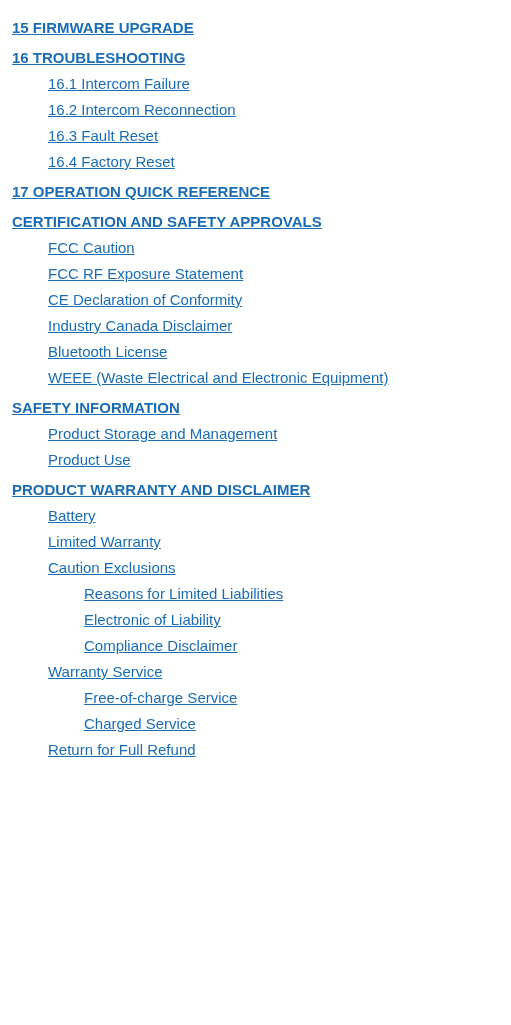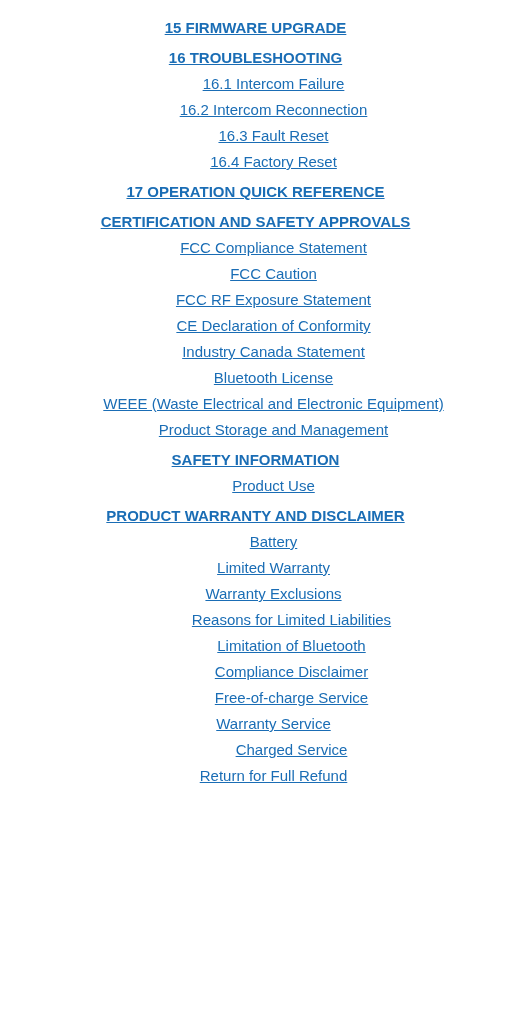--- a/index.html
+++ b/index.html
@@ -1,19 +1,18 @@
 <!DOCTYPE html>
 <html><head>
   <meta charset="utf-8">
   <style>
     * {
       margin: 0;
       padding: 0;
       box-sizing: border-box;
-      text-align: center;
     }
 
     body {
       width: 511px;
       min-height: 1025px;
       background: #ffffff;
       font-family: Arial, sans-serif;
       font-size: 15px;
       padding: 10px 12px;
     }
@@ -50,34 +49,33 @@
 
 <div id="toc-container">
     <a href="#" class="toc-item level-0">15 FIRMWARE UPGRADE</a>
     <a href="#" class="toc-item level-0">16 TROUBLESHOOTING</a>
     <a href="#" class="toc-item level-1">16.1 Intercom Failure</a>
     <a href="#" class="toc-item level-1">16.2 Intercom Reconnection</a>
     <a href="#" class="toc-item level-1">16.3 Fault Reset</a>
     <a href="#" class="toc-item level-1">16.4 Factory Reset</a>
     <a href="#" class="toc-item level-0">17 OPERATION QUICK REFERENCE</a>
     <a href="#" class="toc-item level-0">CERTIFICATION AND SAFETY APPROVALS</a>
-    <a href="#" class="toc-item level-1">FCC Compliance Statement</a>
     <a href="#" class="toc-item level-1">FCC Caution</a>
     <a href="#" class="toc-item level-1">FCC RF Exposure Statement</a>
     <a href="#" class="toc-item level-1">CE Declaration of Conformity</a>
-    <a href="#" class="toc-item level-1">Industry Canada Statement</a>
+    <a href="#" class="toc-item level-1">Industry Canada Disclaimer</a>
     <a href="#" class="toc-item level-1">Bluetooth License</a>
     <a href="#" class="toc-item level-1">WEEE (Waste Electrical and Electronic Equipment)</a>
+    <a href="#" class="toc-item level-0">SAFETY INFORMATION</a>
     <a href="#" class="toc-item level-1">Product Storage and Management</a>
-    <a href="#" class="toc-item level-0">SAFETY INFORMATION</a>
     <a href="#" class="toc-item level-1">Product Use</a>
     <a href="#" class="toc-item level-0">PRODUCT WARRANTY AND DISCLAIMER</a>
     <a href="#" class="toc-item level-1">Battery</a>
     <a href="#" class="toc-item level-1">Limited Warranty</a>
-    <a href="#" class="toc-item level-1">Warranty Exclusions</a>
+    <a href="#" class="toc-item level-1">Caution Exclusions</a>
     <a href="#" class="toc-item level-2">Reasons for Limited Liabilities</a>
-    <a href="#" class="toc-item level-2">Limitation of Bluetooth</a>
+    <a href="#" class="toc-item level-2">Electronic of Liability</a>
     <a href="#" class="toc-item level-2">Compliance Disclaimer</a>
+    <a href="#" class="toc-item level-1">Warranty Service</a>
     <a href="#" class="toc-item level-2">Free-of-charge Service</a>
-    <a href="#" class="toc-item level-1">Warranty Service</a>
     <a href="#" class="toc-item level-2">Charged Service</a>
     <a href="#" class="toc-item level-1">Return for Full Refund</a>
   </div>
 
 </body></html>

